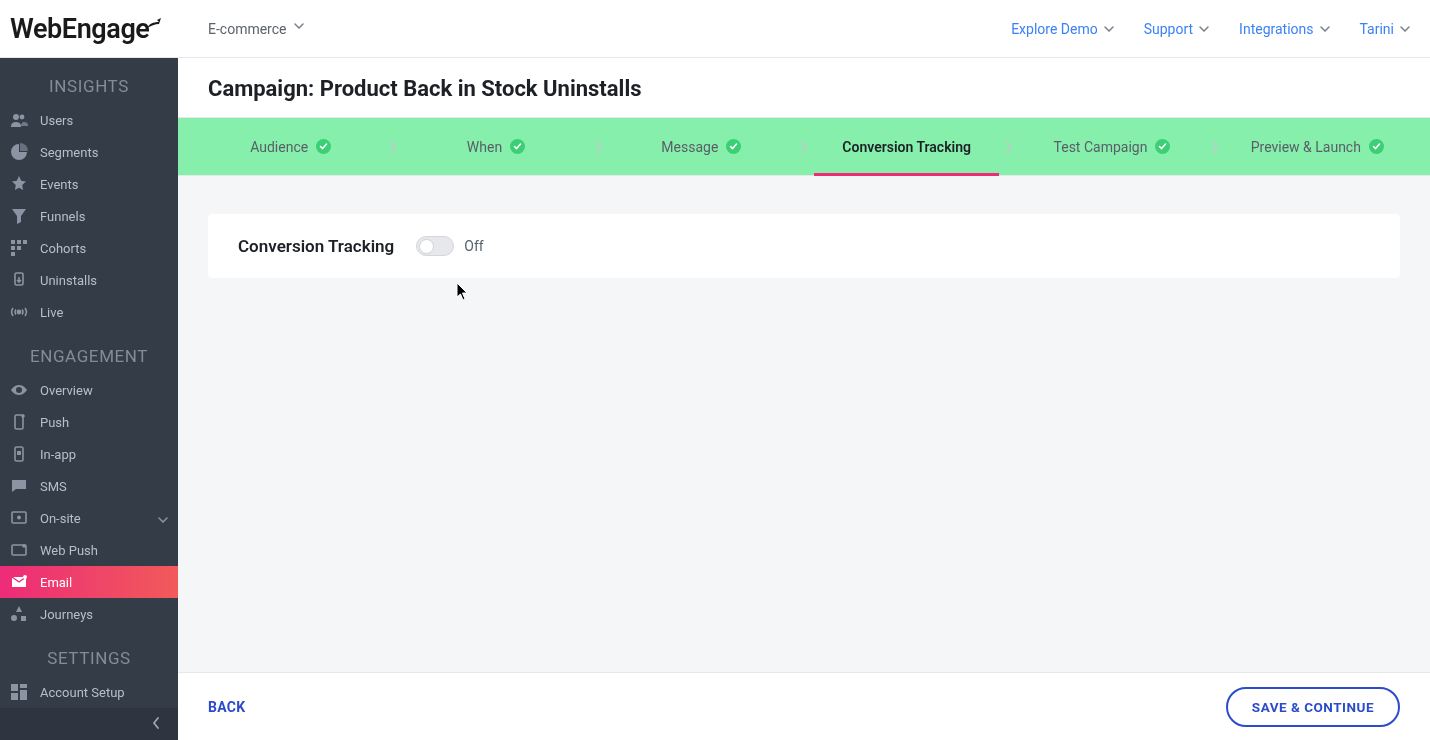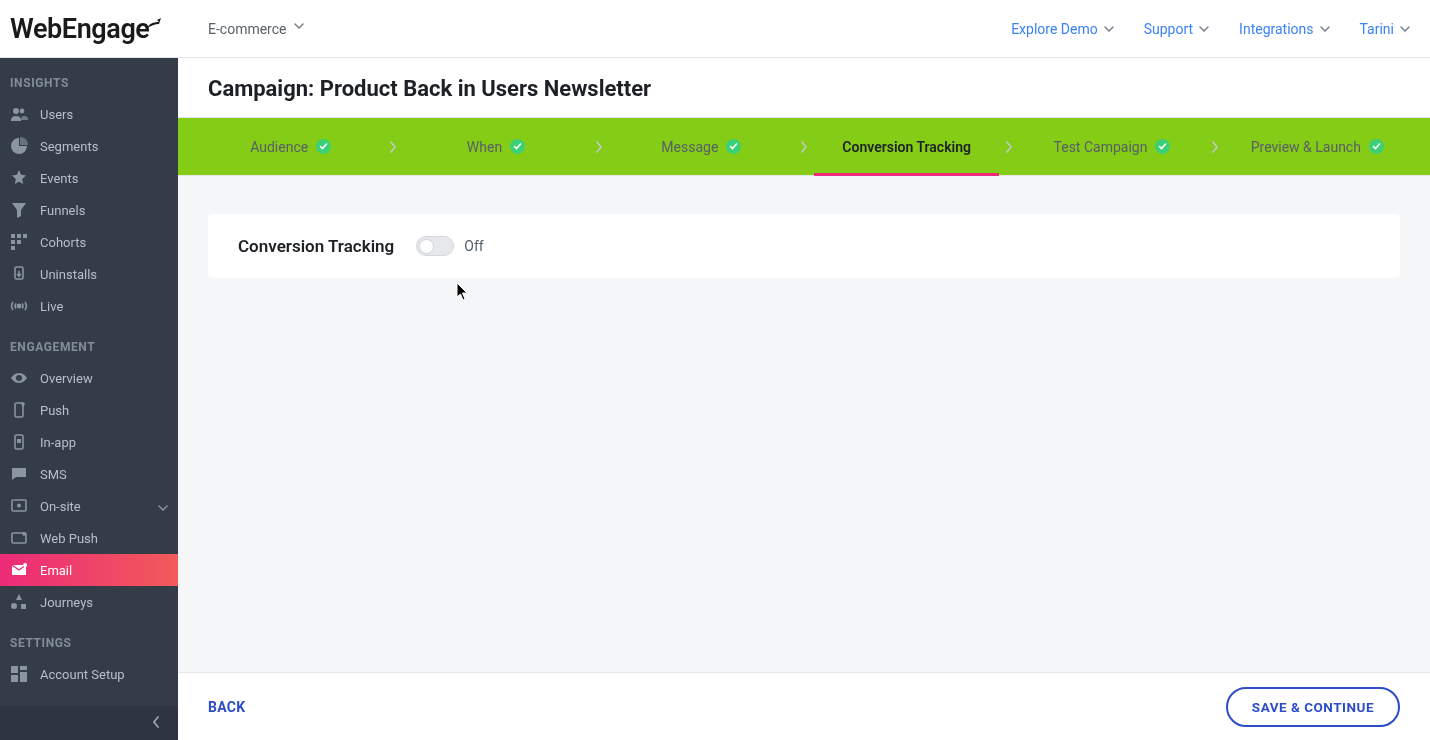--- a/index.html
+++ b/index.html
@@ -84,25 +84,26 @@
   
   .sidebar {
     width: 178px;
     background: #343c47;
     color: #a8b1bd;
     position: relative;
     display: flex;
     flex-direction: column;
   }
   .sidebar-section-label {
-    font-size: 12px;
+    font-size: 17px;
     letter-spacing: 0.6px;
-    font-weight: 700;
+    font-weight: 400;
     color: #838c99;
     padding: 18px 10px 8px 10px;
+    text-align: center;
   }
   .sidebar-item {
     display: flex;
     align-items: center;
     gap: 12px;
     padding: 7px 10px;
     font-size: 13px;
     color: #b6bfca;
     cursor: pointer;
     position: relative;
@@ -149,21 +150,21 @@
     border-bottom: 1px solid #e5e7eb;
     padding: 18px 30px 16px 30px;
   }
   .page-title {
     font-size: 22px;
     font-weight: 700;
     color: #1d2126;
   }
   
   .stepper {
-    background: #84cc16;
+    background: #86efac;
     border-bottom: 1px solid #e5e7eb;
     display: flex;
     align-items: center;
     height: 58px;
     padding: 0 20px;
   }
   .step {
     flex: 1;
     display: flex;
     align-items: center;
@@ -505,21 +506,21 @@
 
     <div class="sidebar-collapse">
       <span><svg width="8" height="12" viewBox="0 0 8 12">
             <path d="M6 1 L2 6 L6 11" stroke="currentColor" stroke-width="1.8" fill="none" stroke-linecap="round"></path>
           </svg></span>
     </div>
   </nav>
 
   <div class="content">
     <div class="page-header">
-      <div class="page-title">Campaign: Product Back in Users Newsletter</div>
+      <div class="page-title">Campaign: Product Back in Stock Uninstalls</div>
     </div>
 
     <div class="stepper">
       <div class="step">
         <span>Audience</span>
         <span class="step-check">
             <svg width="9" height="9" viewBox="0 0 9 9">
               <path d="M1.5 4.5l2 2 4-4.5" stroke="#fff" stroke-width="1.6" fill="none" stroke-linecap="round"></path>
             </svg>
           </span>

